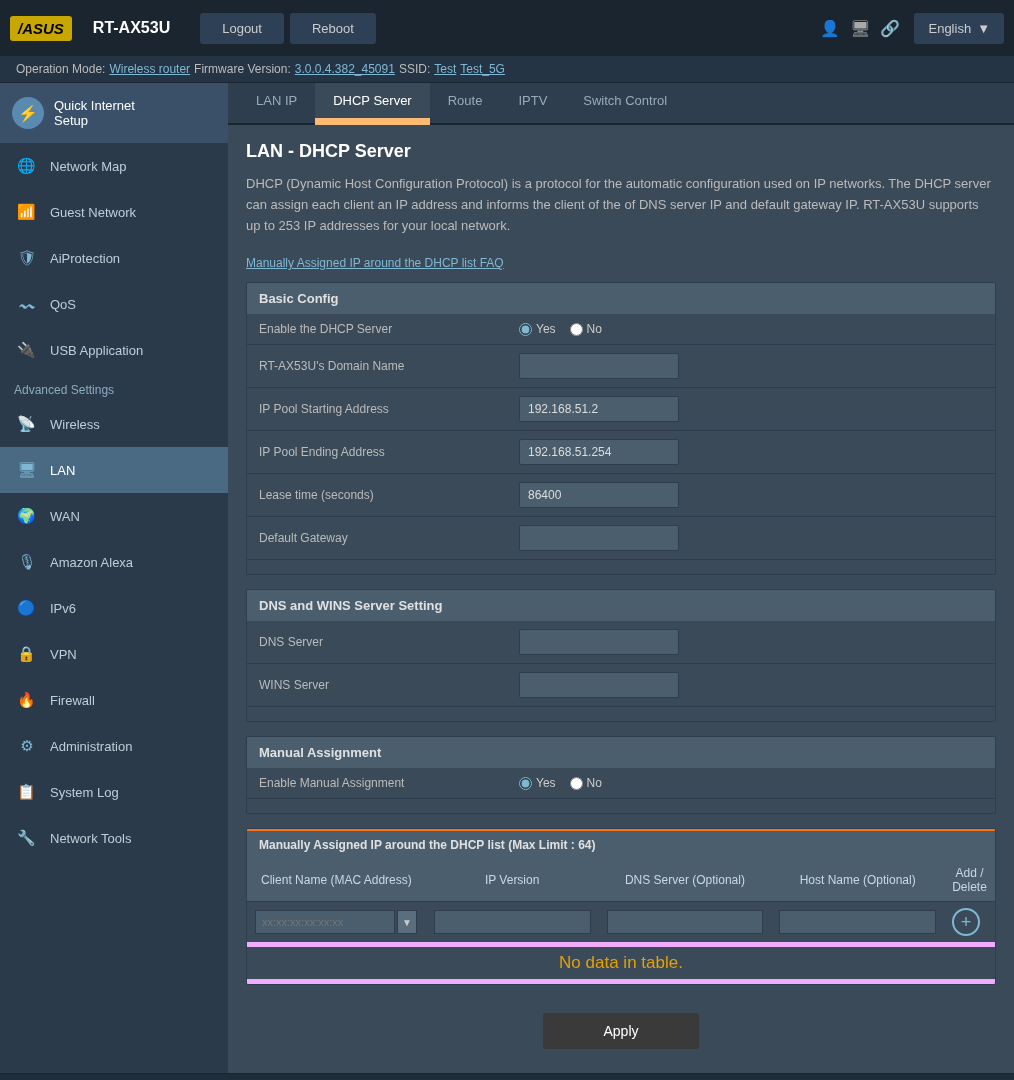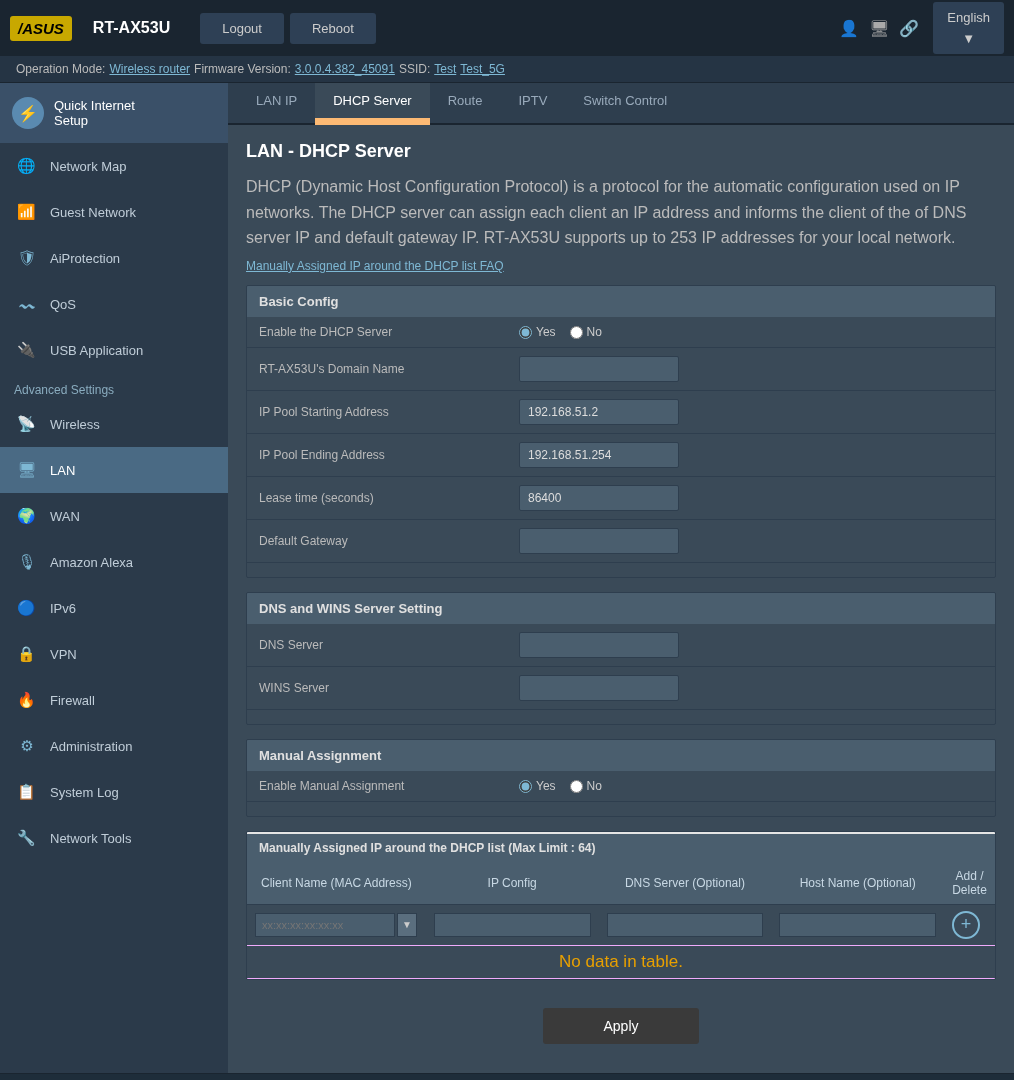--- a/index.html
+++ b/index.html
@@ -55,21 +55,20 @@
       background: #2e4055;
       color: #ccc;
       border: none;
       padding: 8px 14px;
       cursor: pointer;
       font-size: 13px;
       border-radius: 3px;
       display: flex;
       align-items: center;
       gap: 6px;
-      flex-direction: column;
     }
     .top-icons {
       display: flex;
       gap: 10px;
       align-items: center;
       margin-right: 8px;
     }
     .top-icon {
       color: #aaa;
       font-size: 16px;
@@ -193,23 +192,23 @@
       background: #3a4a58;
     }
     .page-title {
       color: #fff;
       font-size: 18px;
       font-weight: bold;
       margin-bottom: 12px;
     }
     .description {
       color: #bbb;
-      font-size: 16px;
+      font-size: 13px;
       line-height: 1.6;
-      margin-bottom: 8px;
+      margin-bottom: 20px;
     }
     .desc-link {
       color: #7eb8d4;
       text-decoration: underline;
       cursor: pointer;
       font-size: 12px;
       display: block;
       margin-bottom: 12px;
     }
 
@@ -275,41 +274,41 @@
       overflow: hidden;
     }
 
     
     .dhcp-list-header {
       background: #4a5e6e;
       color: #e0e0e0;
       font-weight: bold;
       font-size: 12px;
       padding: 7px 12px;
-      border-top: 2px solid #e5e5e5;
+      border-top: 2px solid #f97316;
     }
     .dhcp-assign-table {
       width: 100%;
       border-collapse: collapse;
       background: #3a4a58;
     }
     .dhcp-assign-table th {
       background: #4a5e6e;
       color: #c8d8e4;
       font-size: 12px;
       font-weight: normal;
       padding: 7px 8px;
       text-align: center;
       border-bottom: 1px solid #2e3e4e;
     }
     .dhcp-assign-table td {
       padding: 6px 8px;
       text-align: center;
       vertical-align: middle;
-      border-bottom: 1px solid #f0abfc;
+      border-bottom: 5px solid #f0abfc;
     }
     .mac-input-wrap {
       display: flex;
       align-items: center;
       gap: 2px;
     }
     .mac-input {
       background: #4a5e6e;
       border: 1px solid #2e3e4e;
       color: #888;
@@ -609,21 +608,21 @@
         </tbody>
           </table>
       </div>
 
       <div class="subsection">
         <div class="dhcp-list-header">Manually Assigned IP around the DHCP list (Max Limit : 64)</div>
         <table class="dhcp-assign-table">
           <thead>
             <tr>
               <th>Client Name (MAC Address)</th>
-              <th>IP Config</th>
+              <th>IP Version</th>
               <th>DNS Server (Optional)</th>
               <th>Host Name (Optional)</th>
               <th>Add /<br>Delete</th>
             </tr>
           </thead>
           <tbody>
             <tr>
               <td>
                 <div class="mac-input-wrap">
                   <input type="text" class="mac-input" placeholder="xx:xx:xx:xx:xx:xx" style="">

